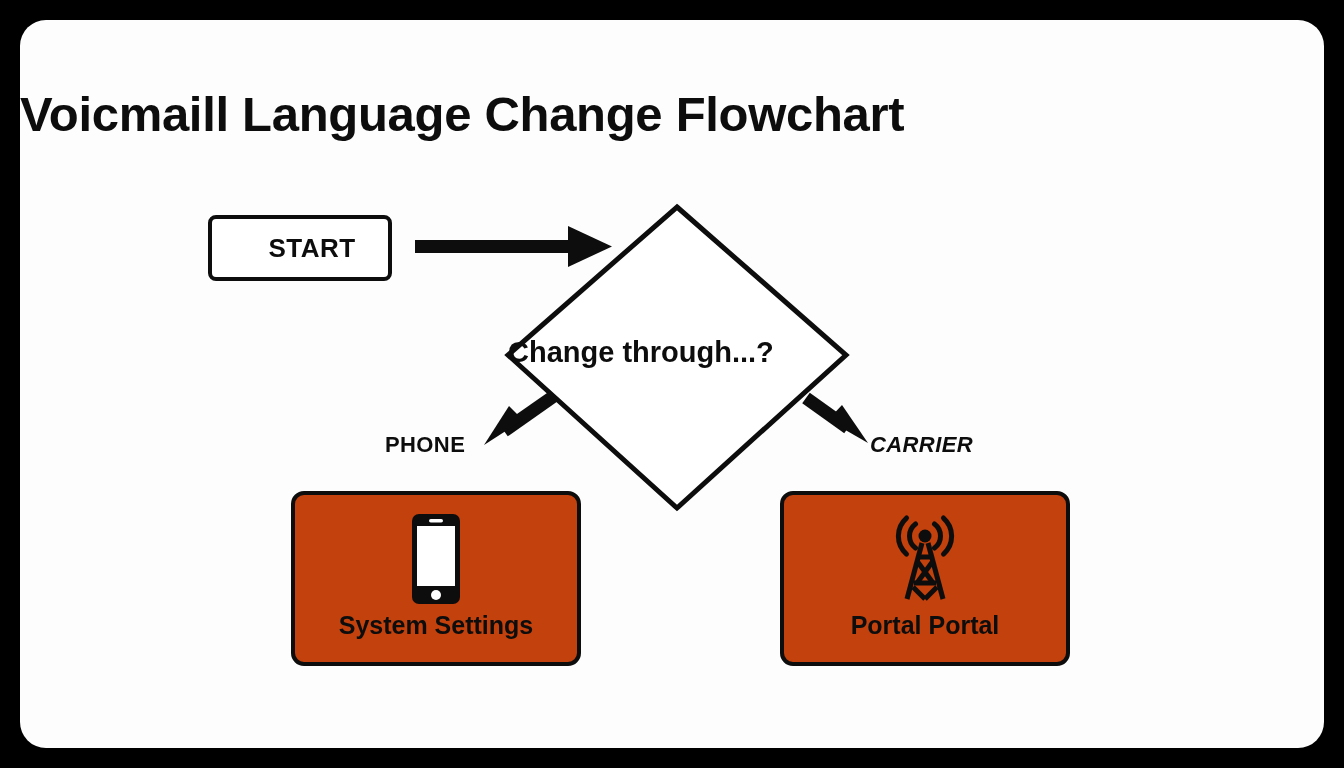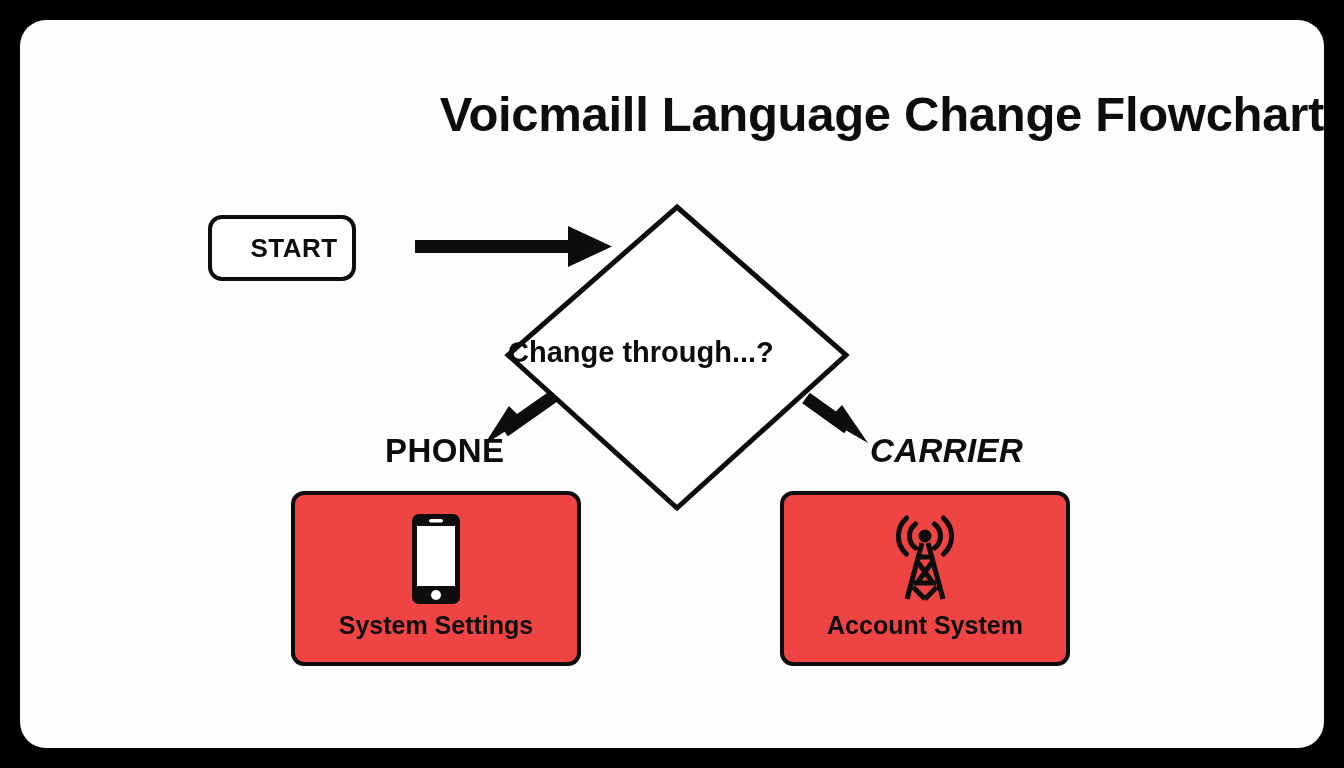--- a/index.html
+++ b/index.html
@@ -28,35 +28,35 @@
     height: 728px;
     background: #fdfdfd;
     border-radius: 26px;
     overflow: hidden;
   }
   #title {
     position: absolute;
     left: 0;
     top: 66px;
     width: 1304px;
-    text-align: right;
+    text-align: left;
     font-size: 49px;
     font-weight: bold;
     color: #0d0d0d;
     letter-spacing: -0.3px;
   }
   
   .startbox {
     position: absolute;
     left: 188px;   
     top: 195px;    
-    width: 148px;
+    width: 184px;
     height: 66px;
     border: 4px solid #0d0d0d;
-    border-radius: 14px;
+    border-radius: 8px;
     background: #ffffff;
     box-sizing: border-box;
     display: flex;
     align-items: center;
     justify-content: center;
     padding-left: 24px;
   }
   .startbox span {
     font-size: 26px;
     font-weight: bold;
@@ -77,37 +77,37 @@
     left: 488px;   
     top: 316px;
     width: 338px;
     font-size: 29px;
     font-weight: bold;
     color: #0d0d0d;
   }
   
   .branch-label {
     position: absolute;
-    font-size: 33px;
+    font-size: 22px;
     font-weight: bold;
     color: #0d0d0d;
     letter-spacing: 0.4px;
     white-space: nowrap;
   }
   #label-phone   { left: 365px; top: 412px; }
   #label-carrier { left: 850px; top: 412px; font-style: italic; }
   
   .optbox {
     position: absolute;
     top: 471px;  
     width: 290px;
     height: 175px;
     border: 4px solid #0d0d0d;
     border-radius: 13px;
-    background: #ef4444;
+    background: #c2410c;
     box-sizing: border-box;
   }
   #box-system  { left: 271px; }  
   #box-account { left: 760px; }  
   .optbox .icon {
     position: absolute;
     left: 0;
     top: 18px;
     width: 100%;
     display: flex;
@@ -193,17 +193,17 @@
 
             <line x1="30" y1="44" x2="44" y2="44"></line>
             <line x1="29" y1="48" x2="45" y2="70"></line>
             <line x1="45" y1="48" x2="29" y2="70"></line>
             <line x1="26" y1="70" x2="48" y2="70"></line>
             <line x1="25" y1="74" x2="37" y2="86"></line>
             <line x1="49" y1="74" x2="37" y2="86"></line>
           </g>
         </svg>
       </div>
-      <div class="opt-label">Account System</div>
+      <div class="opt-label">Portal Portal</div>
     </div>
 
   </div>
 </div>
 
 </body></html>

